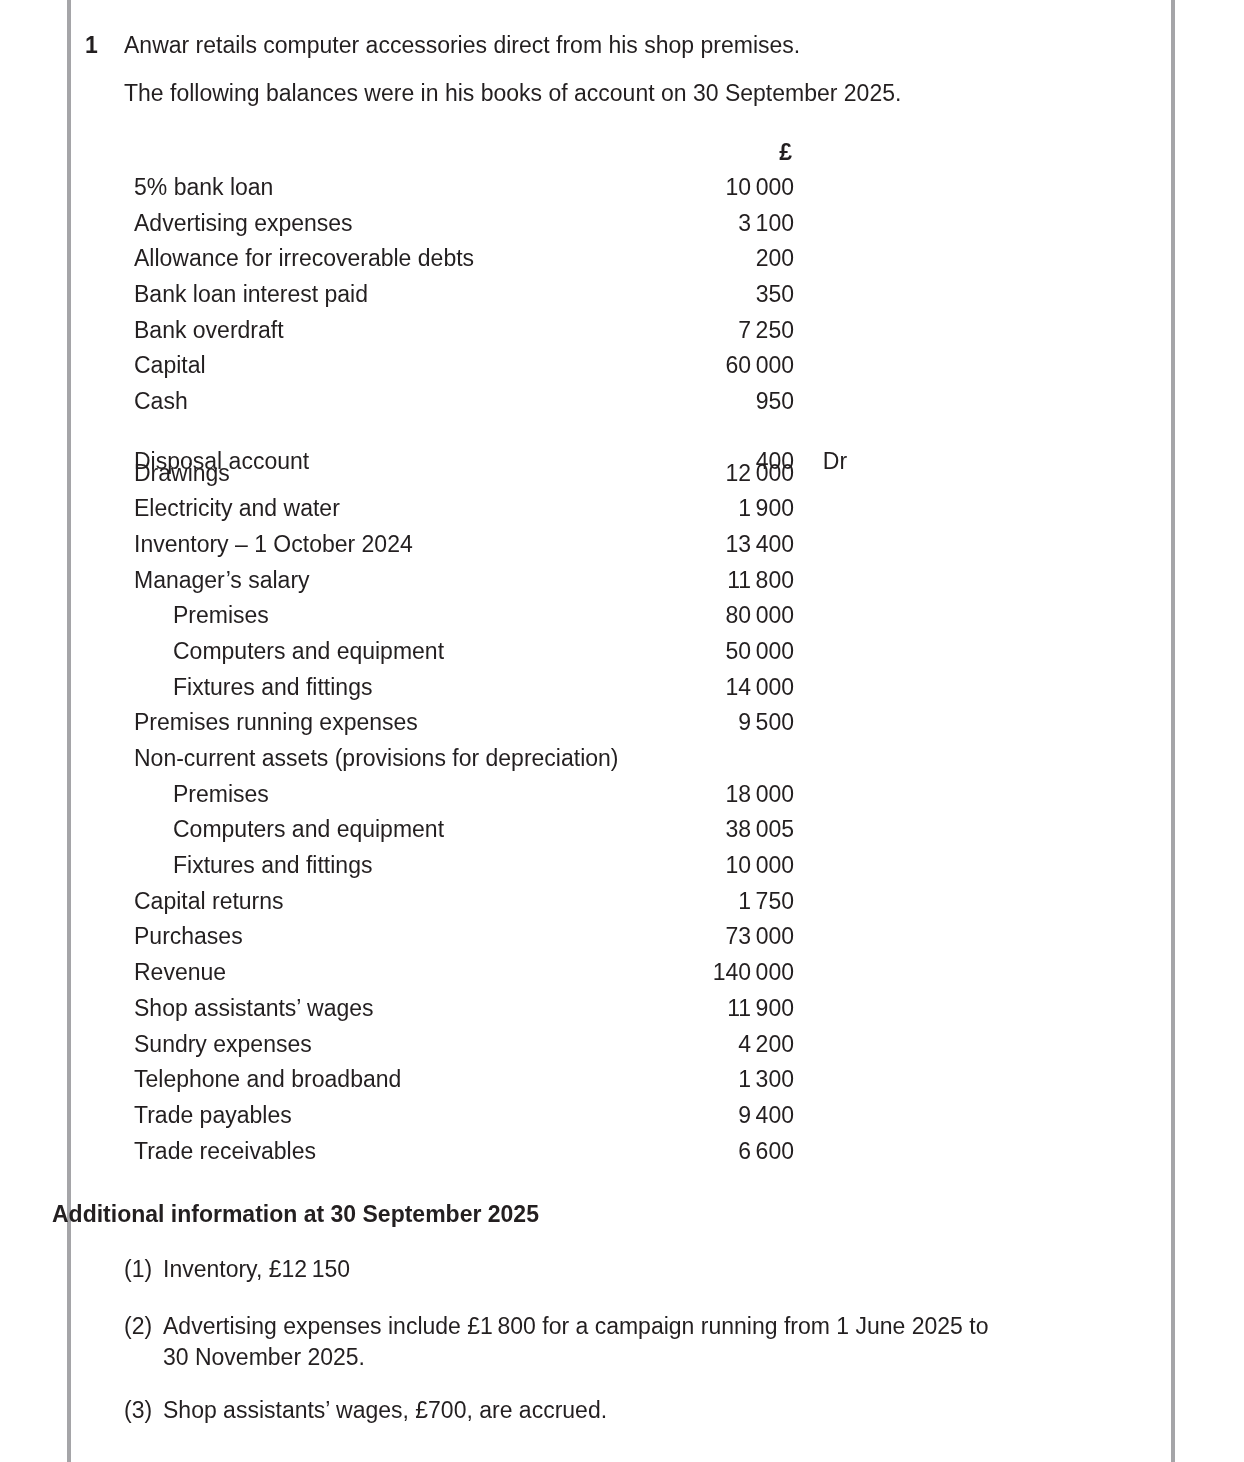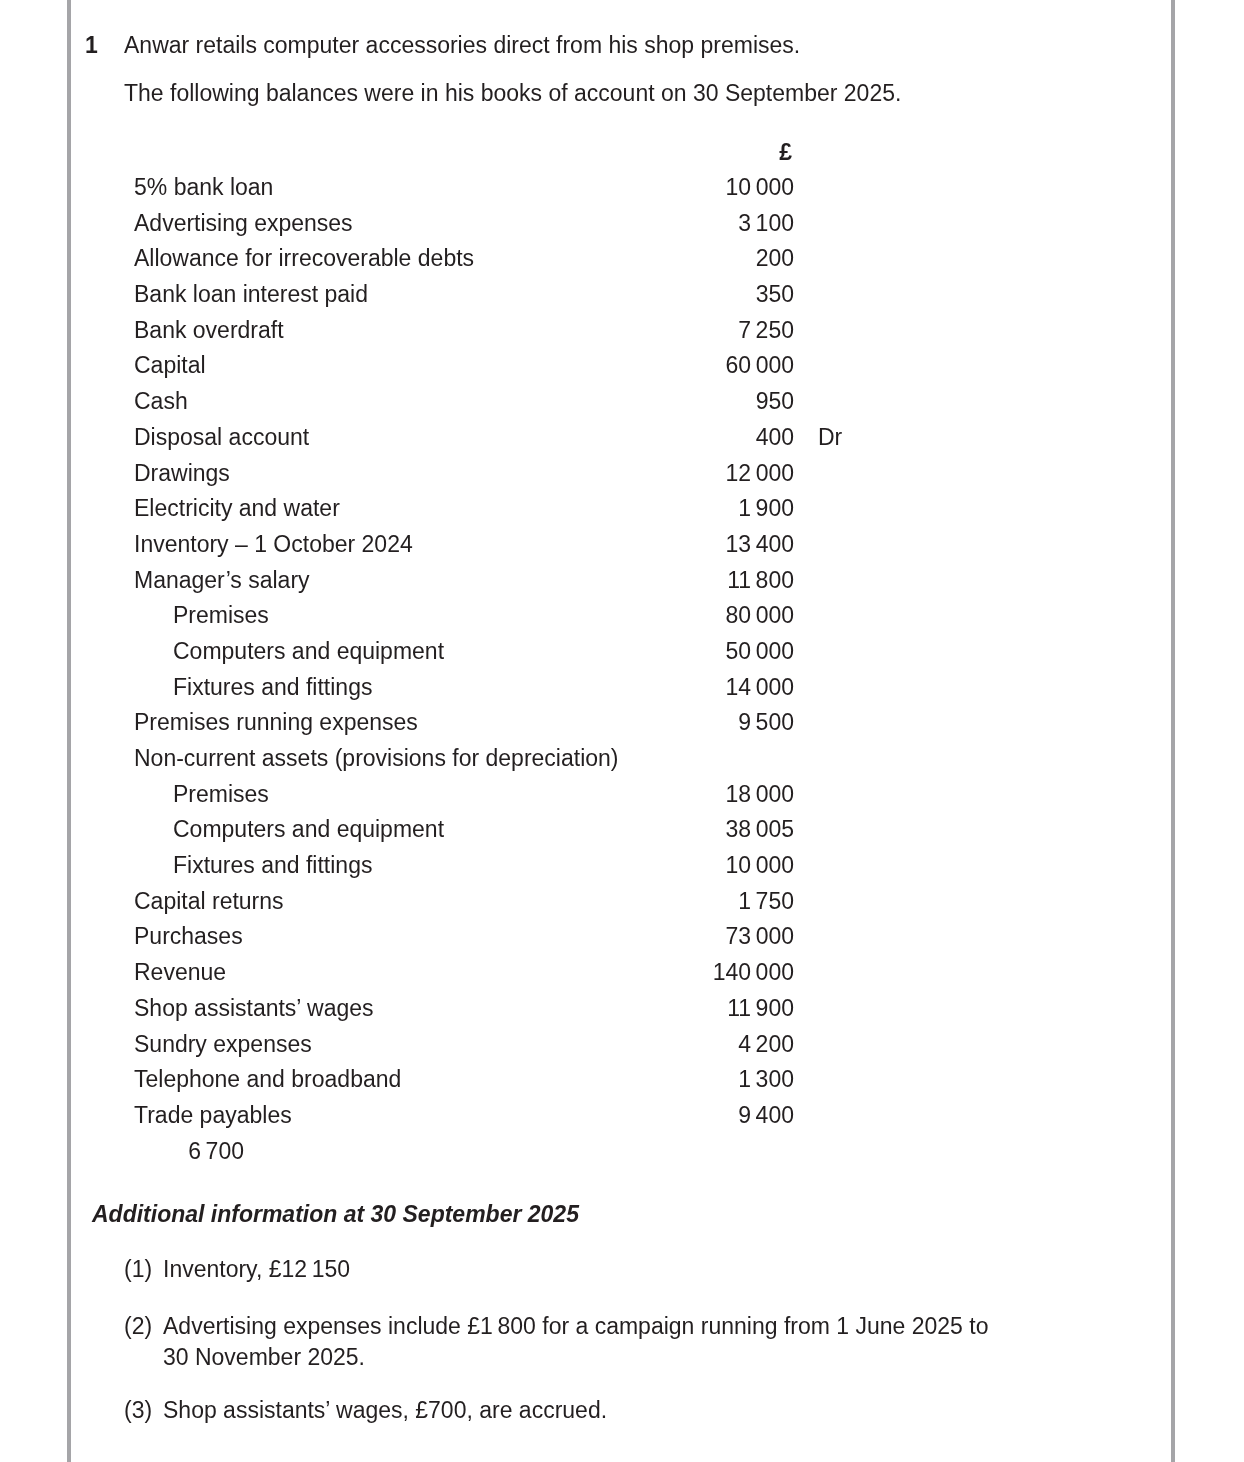--- a/index.html
+++ b/index.html
@@ -40,26 +40,25 @@
   }
 
   .balances { margin-left: 134px; width: 718px; margin-top: 3px; }
   .balances .row {
     display: flex; align-items: baseline;
     height: 35.7px; line-height: 35.7px; gap: 24px;
   }
   .balances .row .label { flex: 1 1 auto; white-space: nowrap; }
   .balances .row.indent .label { padding-left: 39px; }
   .balances .row .amount { flex: 0 0 110px; text-align: right; white-space: nowrap; }
-  .balances .row .suffix { flex: 0 0 34px; text-align: left; white-space: nowrap; }
+  .balances .row .suffix { flex: 0 0 34px; text-align: center; white-space: nowrap; margin-top: 24px; }
 
   .add-heading {
-    margin-left: 92px; margin-top: 30px;
+    margin-left: 52px; margin-top: 30px;
     font-weight: bold;
-    font-style: italic;
   }
 
   .notes { margin-left: 124px; margin-top: 25px; }
   .note { display: flex; margin-bottom: 26px; line-height: 31px; }
   .note:last-child { margin-bottom: 0; }
   .note .note-num { width: 39px; flex: 0 0 auto; }
   .note .note-text { max-width: 900px; }
   .note:nth-child(3) { margin-top: -4px; }
 </style>
 </head>
@@ -239,21 +238,22 @@
     <span class="suffix"></span>
   </div>
 
   <div class="row">
     <span class="label">Trade payables</span>
     <span class="amount">9 400</span>
     <span class="suffix"></span>
   </div>
 
   <div class="row">
-    <span class="amount">6 700</span>
+    <span class="label">Trade receivables</span>
+    <span class="amount">6 600</span>
     <span class="suffix"></span>
   </div>
 </div>
 
   <div class="add-heading">Additional information at 30 September 2025</div>
 
   <div class="notes">
   <div class="note">
     <span class="note-num">(1)</span>
     <div class="note-text">

